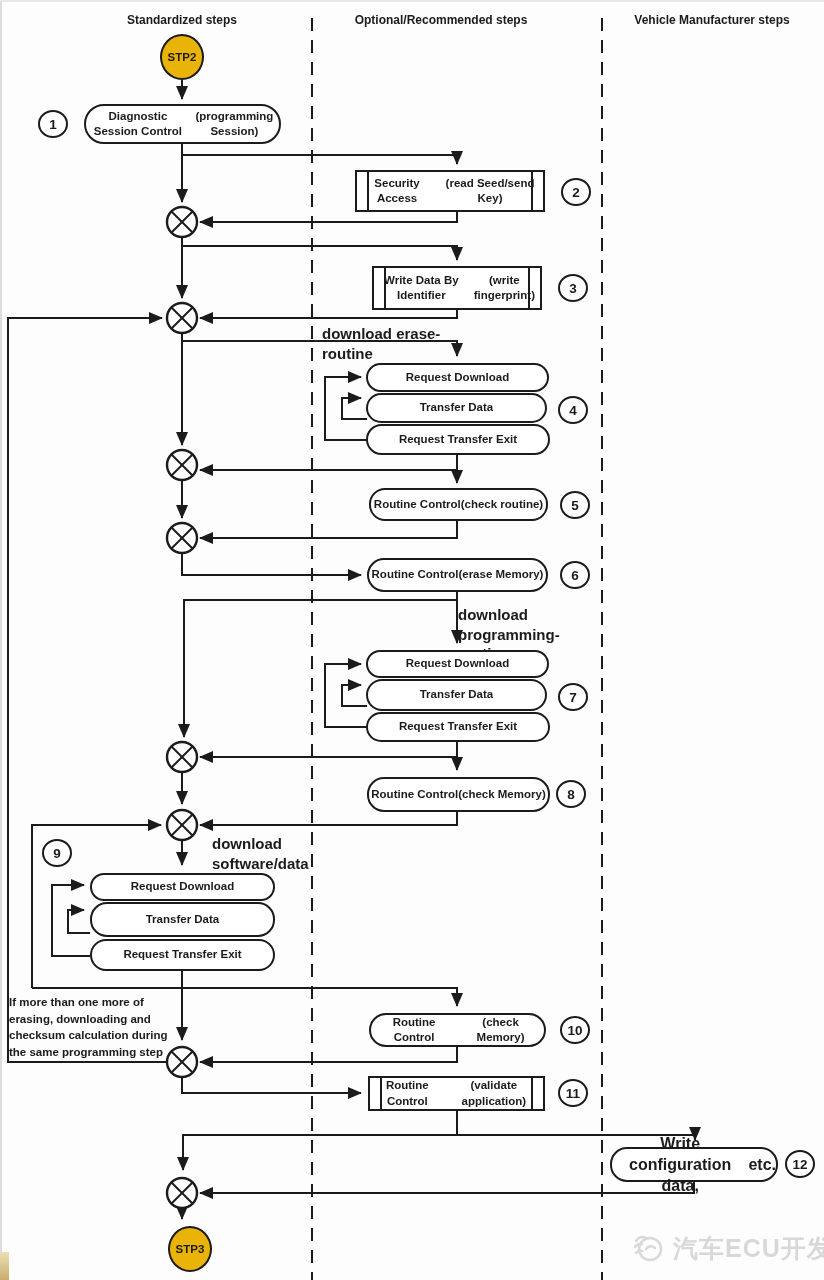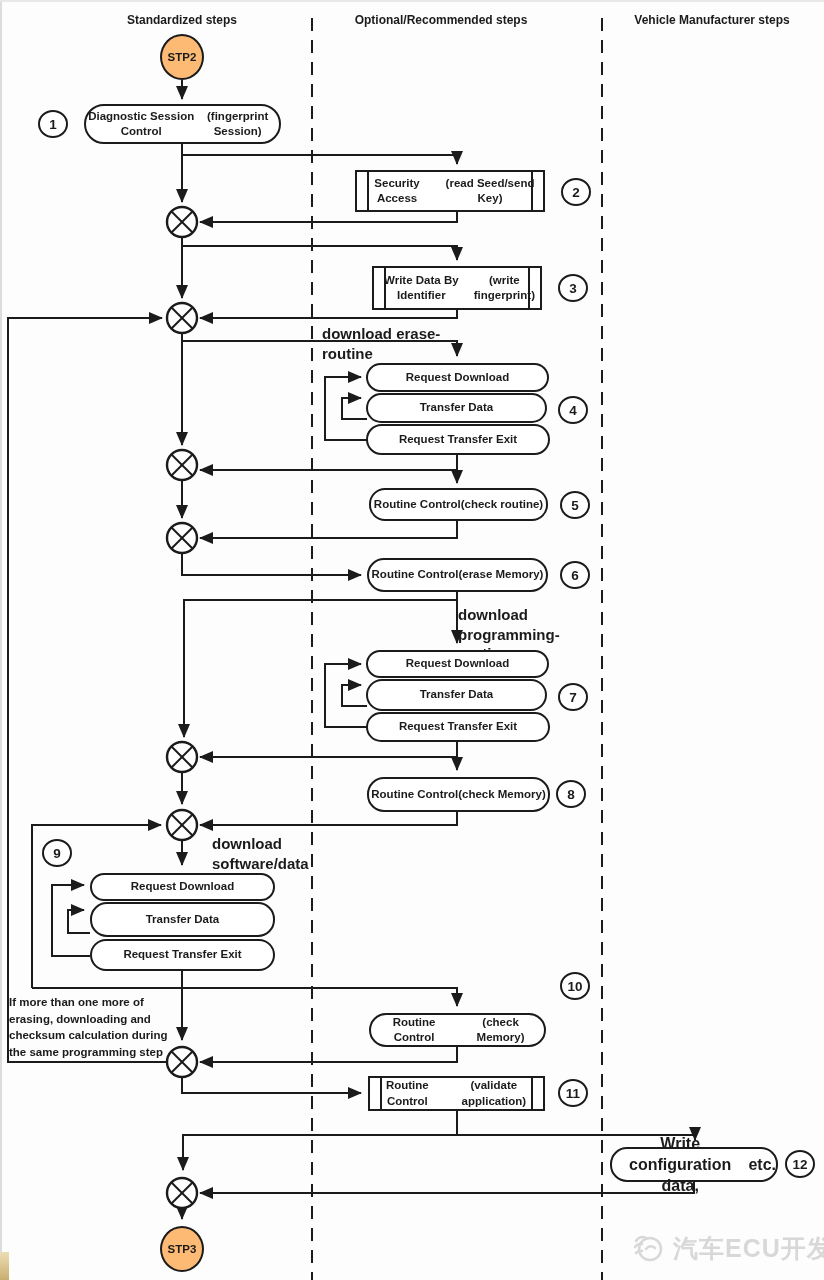--- a/index.html
+++ b/index.html
@@ -8,21 +8,21 @@
     background:#fdfdfd;color:#1b1b1b;
     font-family:"Liberation Sans", sans-serif;font-weight:bold;padding-left:11px;
   }
   .edge-left{position:absolute;left:0;top:0;width:2px;height:1280px;background:#dcdcdc;}
   .edge-top{position:absolute;left:0;top:0;width:824px;height:2px;background:#e8e8e8;}
   .tan-wedge{position:absolute;left:0;top:1252px;width:9px;height:28px;
     background:linear-gradient(180deg,#ecdfb6,#c9ad6e);}
   svg.lines{position:absolute;left:0;top:0;}
   .hdr{position:absolute;top:12px;height:16px;font-size:12px;text-align:center;line-height:16px;}
   .term{position:absolute;width:44px;height:46px;border:2.2px solid #1b1b1b;border-radius:50%;
-    background:#fdba74;display:flex;align-items:center;justify-content:center;font-size:11.5px;
+    background:#eab308;display:flex;align-items:center;justify-content:center;font-size:11.5px;
     box-sizing:border-box;}
   .box{position:absolute;border:2px solid #1b1b1b;background:#fff;box-sizing:border-box;
     display:flex;flex-direction:row;align-items:center;justify-content:center;
     text-align:center;font-size:11.5px;line-height:1.32;}
   .sbar{position:absolute;top:-1px;bottom:-1px;width:2px;background:#1b1b1b;}
   .sbar.sl{left:10px;} .sbar.sr{right:10px;}
   .numc{position:absolute;width:30px;height:28px;border:2px solid #1b1b1b;border-radius:50%;
     background:#fff;display:flex;align-items:center;justify-content:center;font-size:13.5px;
     box-sizing:border-box;}
   .flabel{position:absolute;font-size:15px;line-height:1.3;}
@@ -134,21 +134,21 @@
   </svg>
 
   <div class="hdr" style="left:82px;width:200px;">Standardized steps</div>
   <div class="hdr" style="left:341px;width:200px;">Optional/Recommended steps</div>
   <div class="hdr" style="left:612px;width:200px;">Vehicle Manufacturer steps</div>
 
   <div class="term" style="left:160px;top:34px;">STP2</div>
 
   <div class="box" style="left:84px;top:104px;width:197px;height:40px;border-radius:20px;">
     <div>Diagnostic Session Control</div>
-    <div>(fingerprint Session)</div>
+    <div>(programming Session)</div>
   </div>
   <div class="numc" style="left:38px;top:110px;">1</div>
 
   <div class="box" style="left:355px;top:170px;width:190px;height:42px;">
     <i class="sbar sl"></i>
     <i class="sbar sr"></i>
     <div>Security Access</div>
     <div>(read Seed/send Key)</div>
   </div>
   <div class="numc" style="left:561px;top:178px;">2</div>
@@ -228,37 +228,37 @@
     <div>If more than one more of</div>
     <div>erasing, downloading and</div>
     <div>checksum calculation during</div>
     <div>the same programming step</div>
   </div>
 
   <div class="box" style="left:369px;top:1013px;width:177px;height:34px;border-radius:17px;">
     <div>Routine Control</div>
     <div>(check Memory)</div>
   </div>
-  <div class="numc" style="left:560px;top:972px;">10</div>
+  <div class="numc" style="left:560px;top:1016px;">10</div>
 
   <div class="box" style="left:368px;top:1076px;width:177px;height:35px;">
     <i class="sbar sl"></i>
     <i class="sbar sr"></i>
     <div>Routine Control</div>
     <div>(validate application)</div>
   </div>
   <div class="numc" style="left:558px;top:1079px;">11</div>
 
   <div class="box" style="left:610px;top:1147px;width:168px;height:35px;border-radius:17px;font-size:16px;">
     <div>Write configuration data,</div>
     <div>etc.</div>
   </div>
   <div class="numc" style="left:785px;top:1150px;">12</div>
 
-  <div class="term" style="left:160px;top:1226px;">STP3</div>
+  <div class="term" style="left:168px;top:1226px;">STP3</div>
 
   <div class="wm">
     <svg width="36" height="34" viewBox="0 0 36 34">
       <circle cx="20" cy="18" r="11" fill="none" stroke="#d8d8d8" stroke-width="2.5"></circle>
       <path d="M6,10 Q10,4 16,7 M5,16 Q8,12 12,13 M6,22 Q9,19 12,20" fill="none" stroke="#d8d8d8" stroke-width="2.5" stroke-linecap="round"></path>
       <path d="M16,18 Q20,13 25,17" fill="none" stroke="#d8d8d8" stroke-width="2.5" stroke-linecap="round"></path>
     </svg>
     <span>汽车ECU开发</span>
   </div>
 

